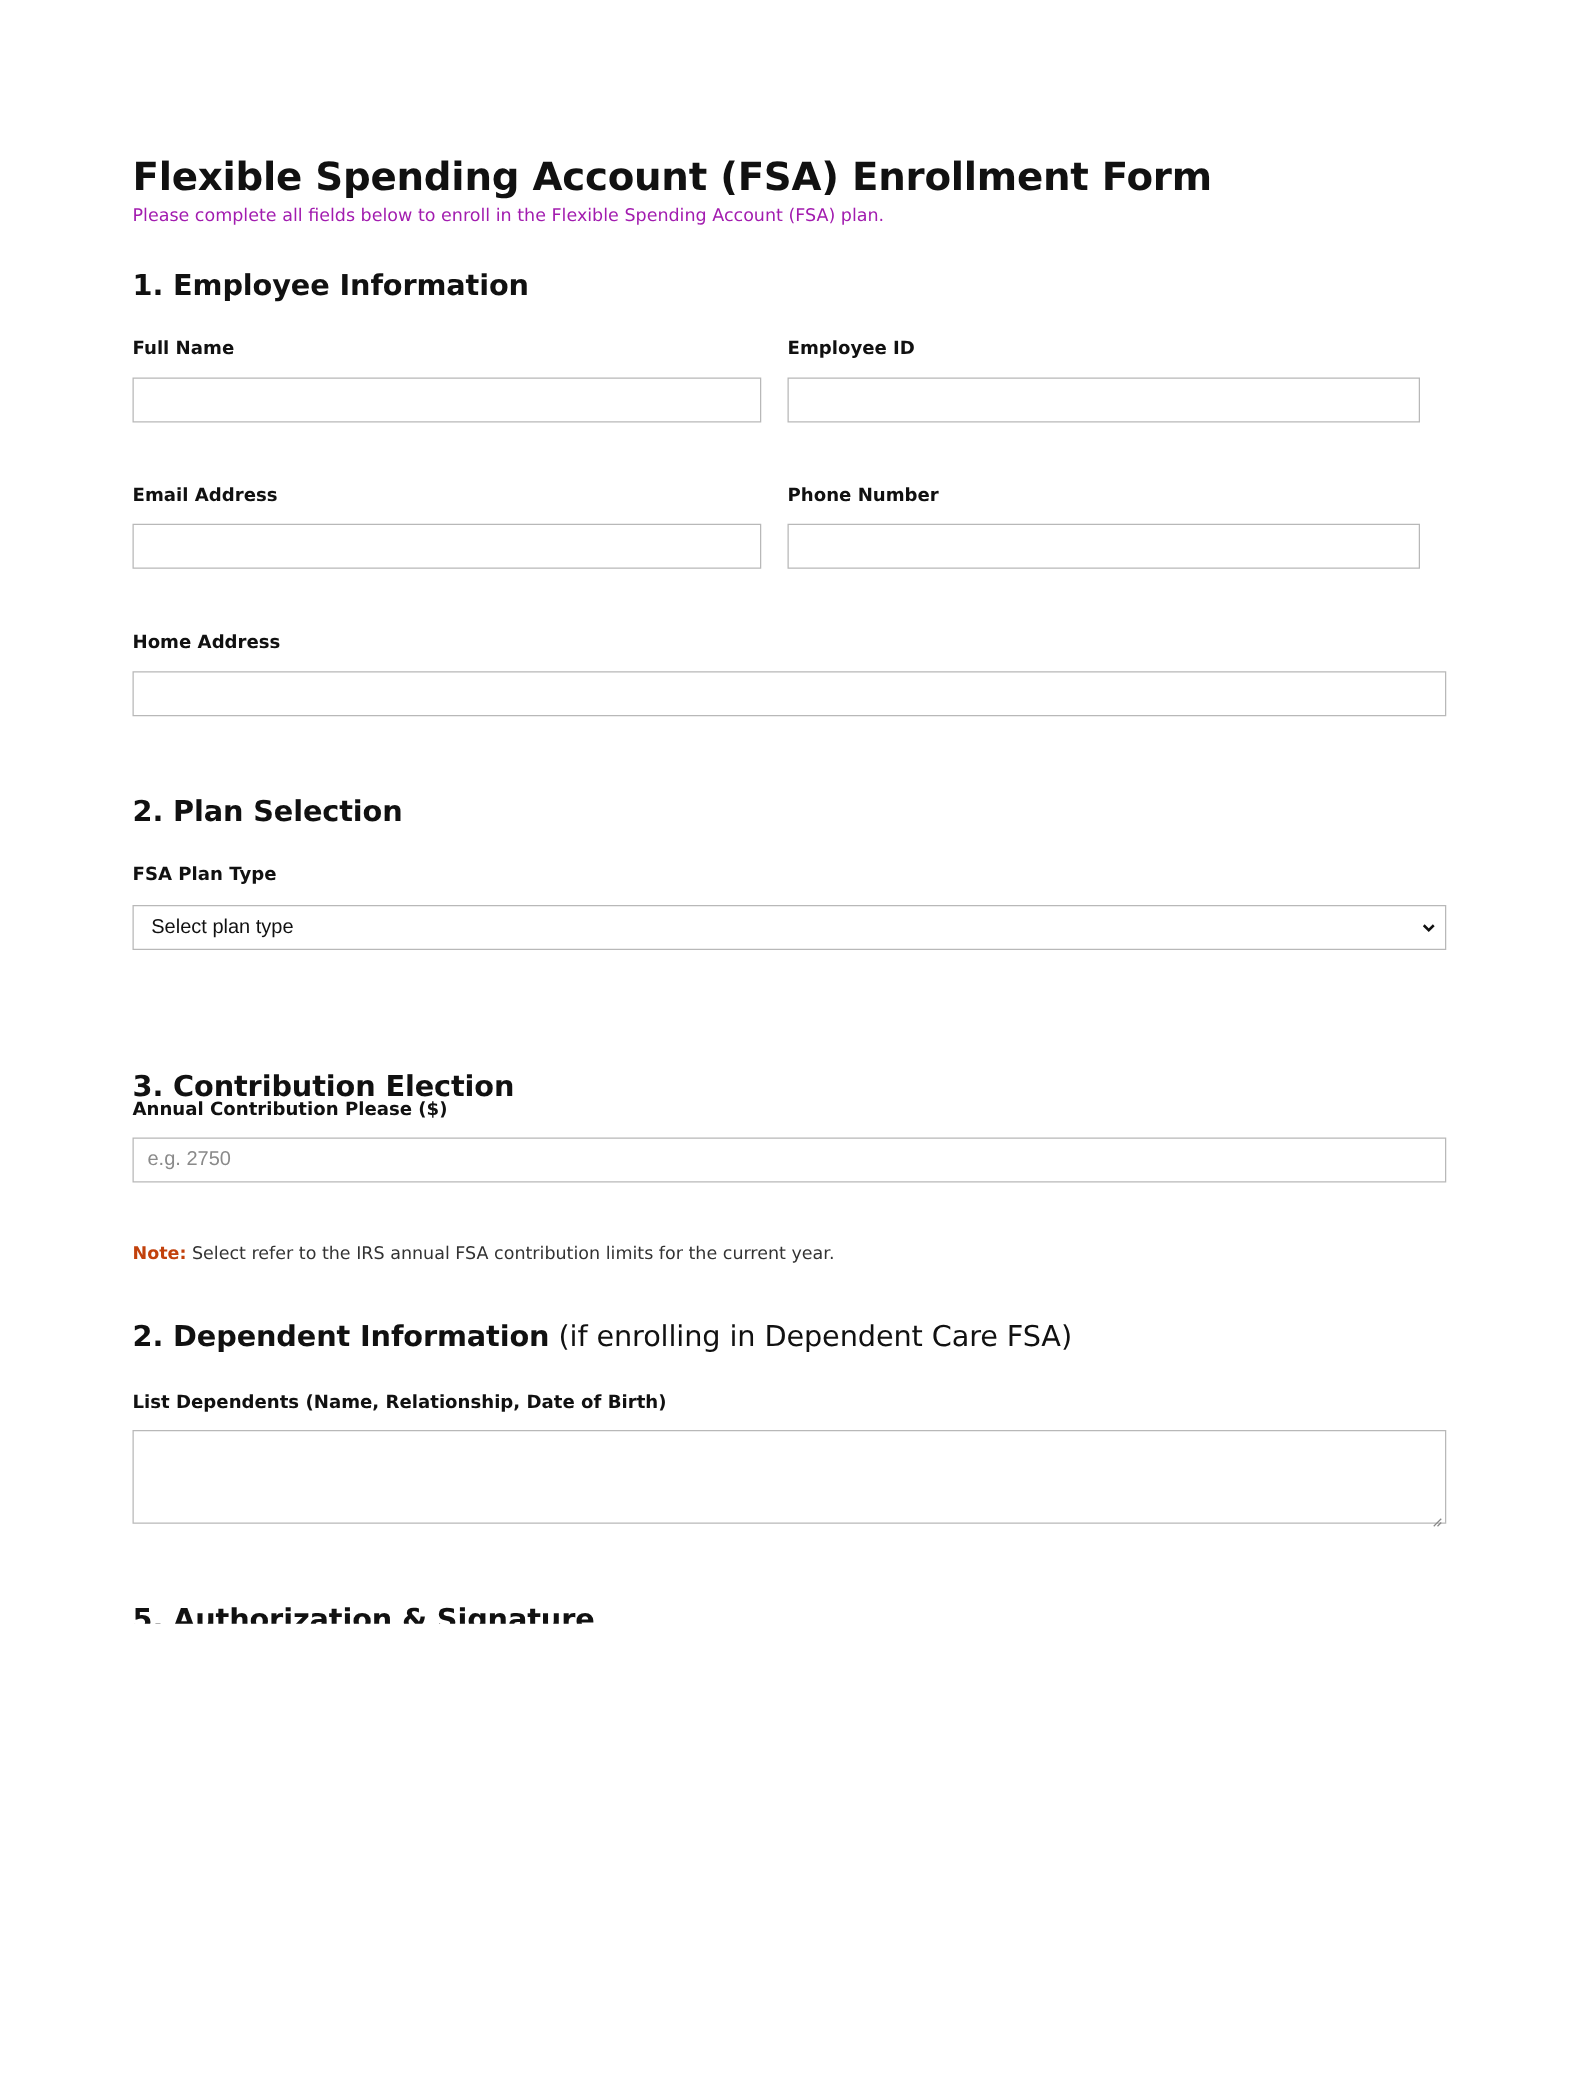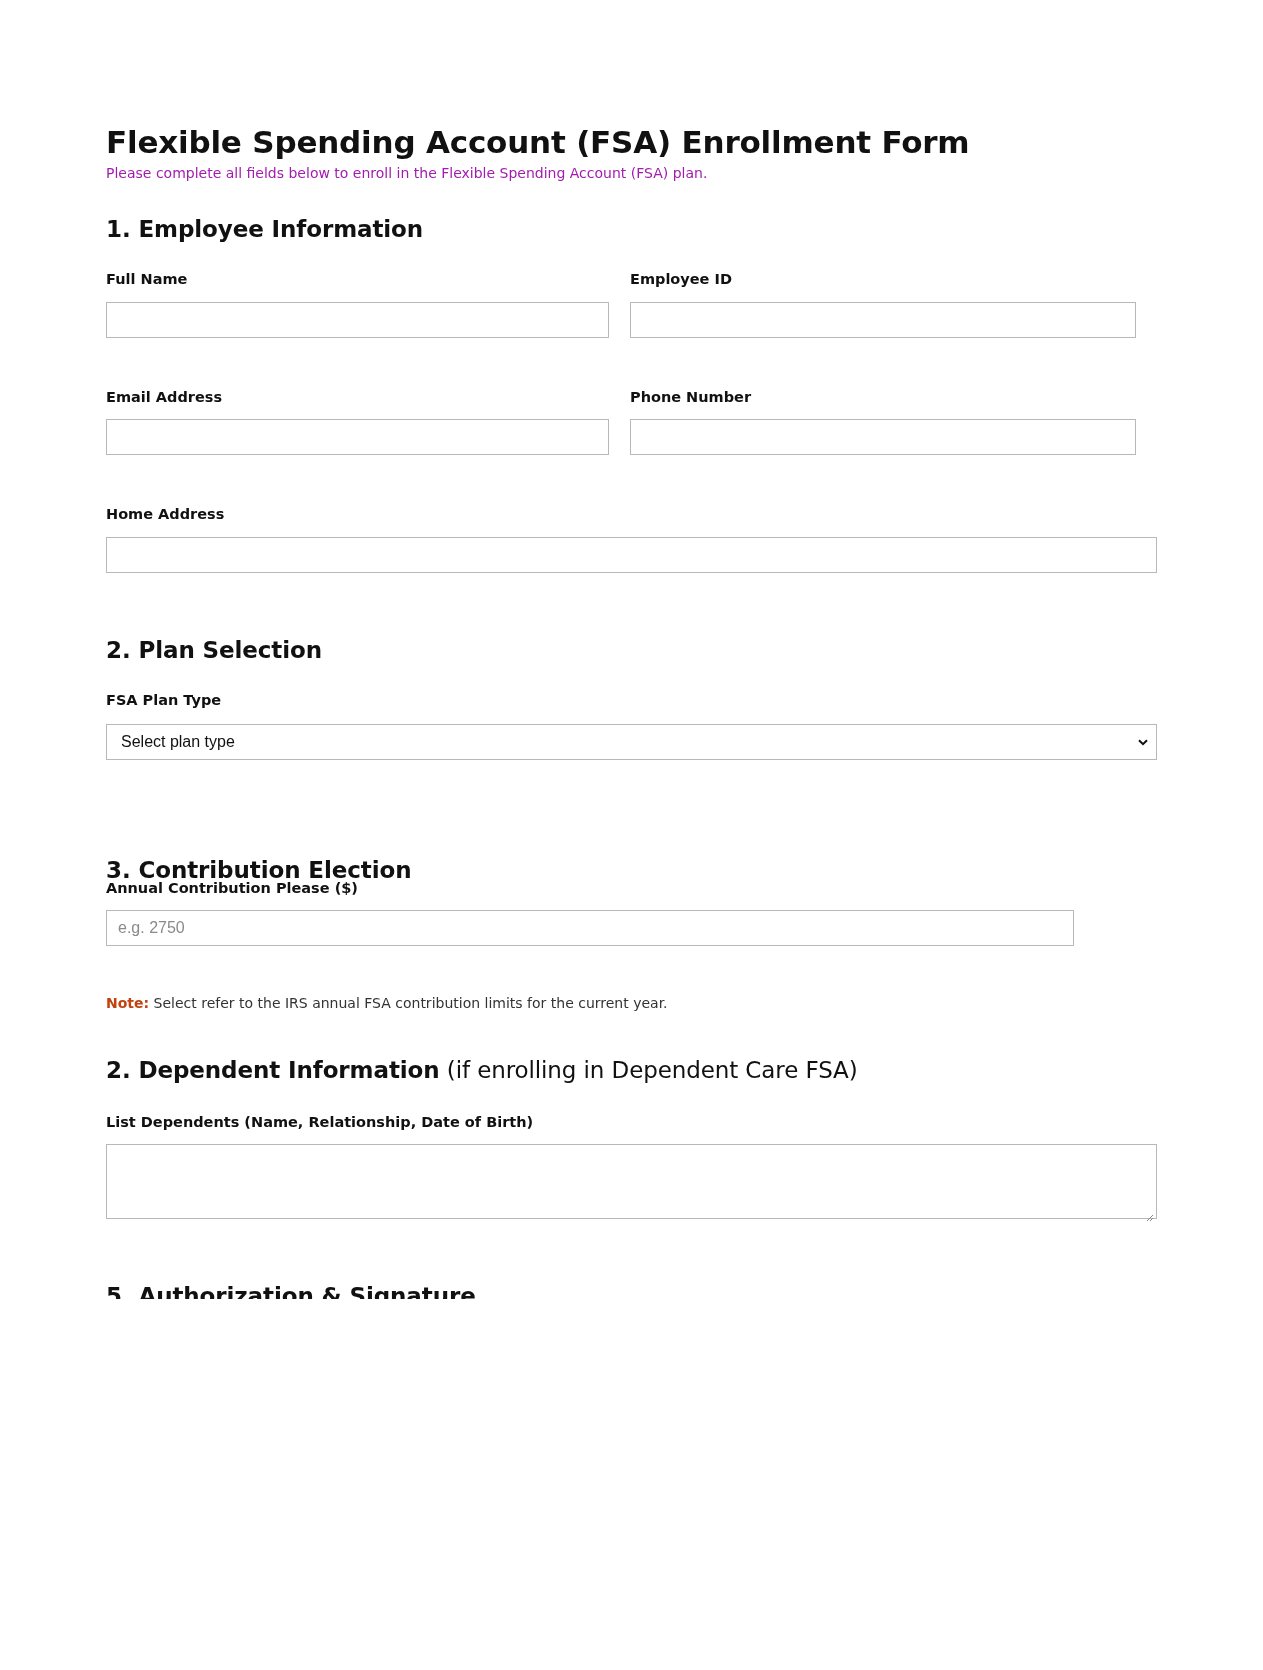--- a/index.html
+++ b/index.html
@@ -111,21 +111,21 @@
       <span class="chev">
         <svg width="10" height="7" viewBox="0 0 10 7">
             <path d="M1 1.2 L5 5.2 L9 1.2" fill="none" stroke="#111" stroke-width="2"></path>
           </svg>
       </span>
     </div>
 
     <h2 class="abs h2" style="top:824px;margin-top:33px;">3. Contribution Election</h2>
 
     <label class="abs label" style="top:880px;">Annual Contribution Please ($)</label>
-    <input class="abs field" style="left: 106px; top: 910px; width: 968px;" type="number" placeholder="e.g. 2750">
+    <input class="abs field" style="left: 106px; top: 910px; width: 1051px;" type="number" placeholder="e.g. 2750">
 
     <p class="abs note"><b>Note:</b><span> Select refer to the IRS annual FSA contribution limits for the current year.</span></p>
 
     <h2 class="abs h2" style="top:1057px;"><span>2. Dependent Information</span><span class="muted"> (if enrolling in Dependent Care FSA)</span></h2>
 
     <label class="abs label" style="top:1114px;">List Dependents (Name, Relationship, Date of Birth)</label>
     <div class="abs" style="left:106px; top:1144px; width:1051px; height:75px;">
       <textarea class="field textarea" style="width: 1051px; height: 75px; resize: none;"></textarea>
       <span class="resize-grip">
         <svg width="9" height="9" viewBox="0 0 9 9">

